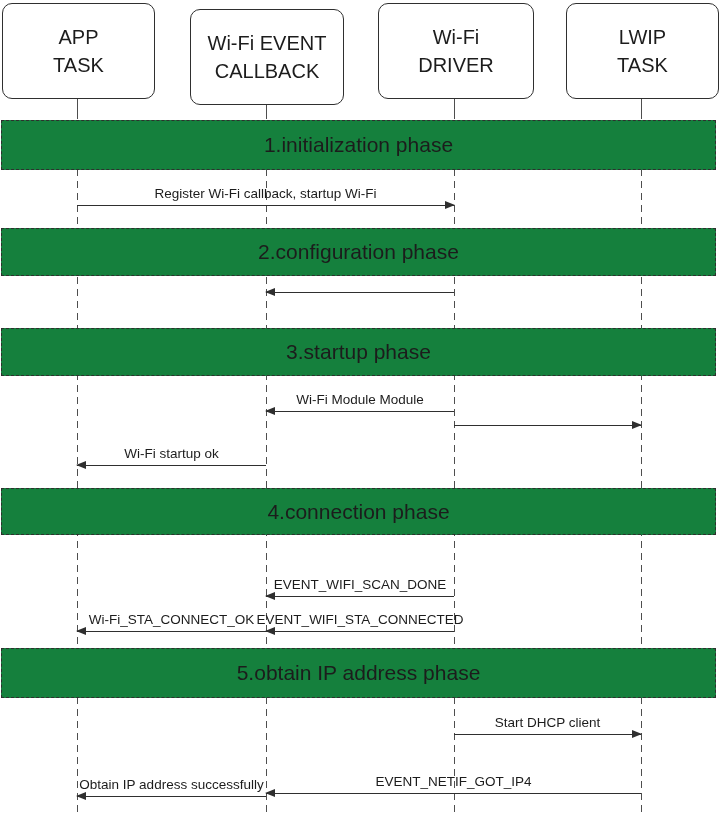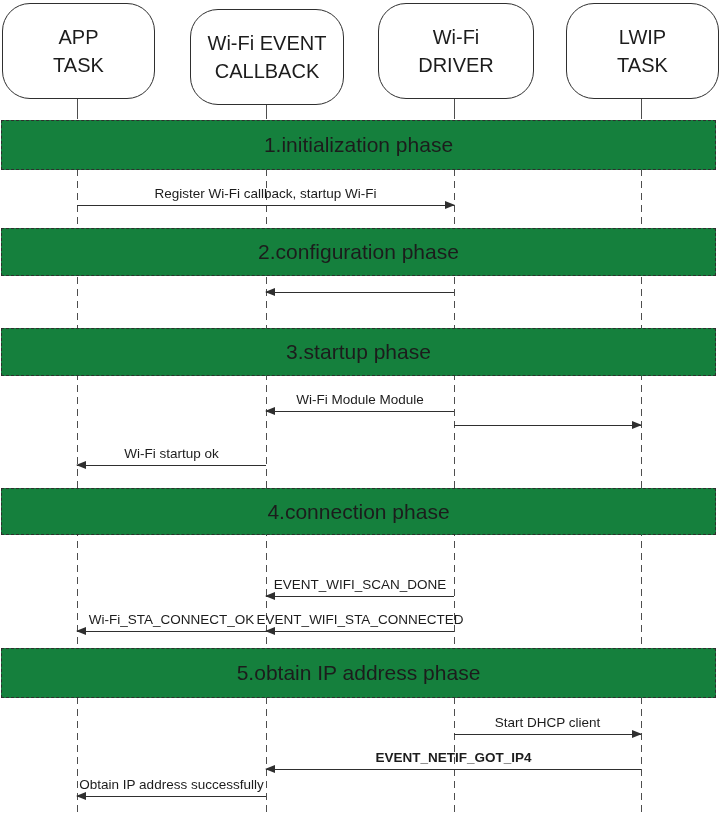--- a/index.html
+++ b/index.html
@@ -9,21 +9,21 @@
     background:#ffffff;
     font-family:"Liberation Sans", sans-serif;
     color:#1c1c1c;
     overflow:hidden;
   }
   
   .pbox{
     position:absolute;
     top:3px;height:94px;
     border:1.5px solid #2f2f2f;
-    border-radius:28px;
+    border-radius:10px;
     background:#ffffff;
     display:flex;flex-direction:column;
     align-items:center;justify-content:center;
     font-size:20px;line-height:28px;
     text-align:center;
     z-index:4;
   }
   
   .lifeline{
     position:absolute;
@@ -197,21 +197,21 @@
 
   <div class="msg dir-right" style="left:454px;width:187px;top:715px;">
     <div class="msg-label">
         <span>Start DHCP client</span>
       </div>
     <div class="msg-line">
         <span class="head"></span>
       </div>
   </div>
 
-  <div class="msg dir-left" style="left:266px;width:375px;top:750px;font-weight:bold;">
+  <div class="msg dir-left" style="left:266px;width:375px;top:774px;">
     <div class="msg-label">
         <span>EVENT_NETIF_GOT_IP4</span>
       </div>
     <div class="msg-line">
         <span class="head"></span>
       </div>
   </div>
 
   <div class="msg dir-left" style="left:77px;width:189px;top:777px;">
     <div class="msg-label">

